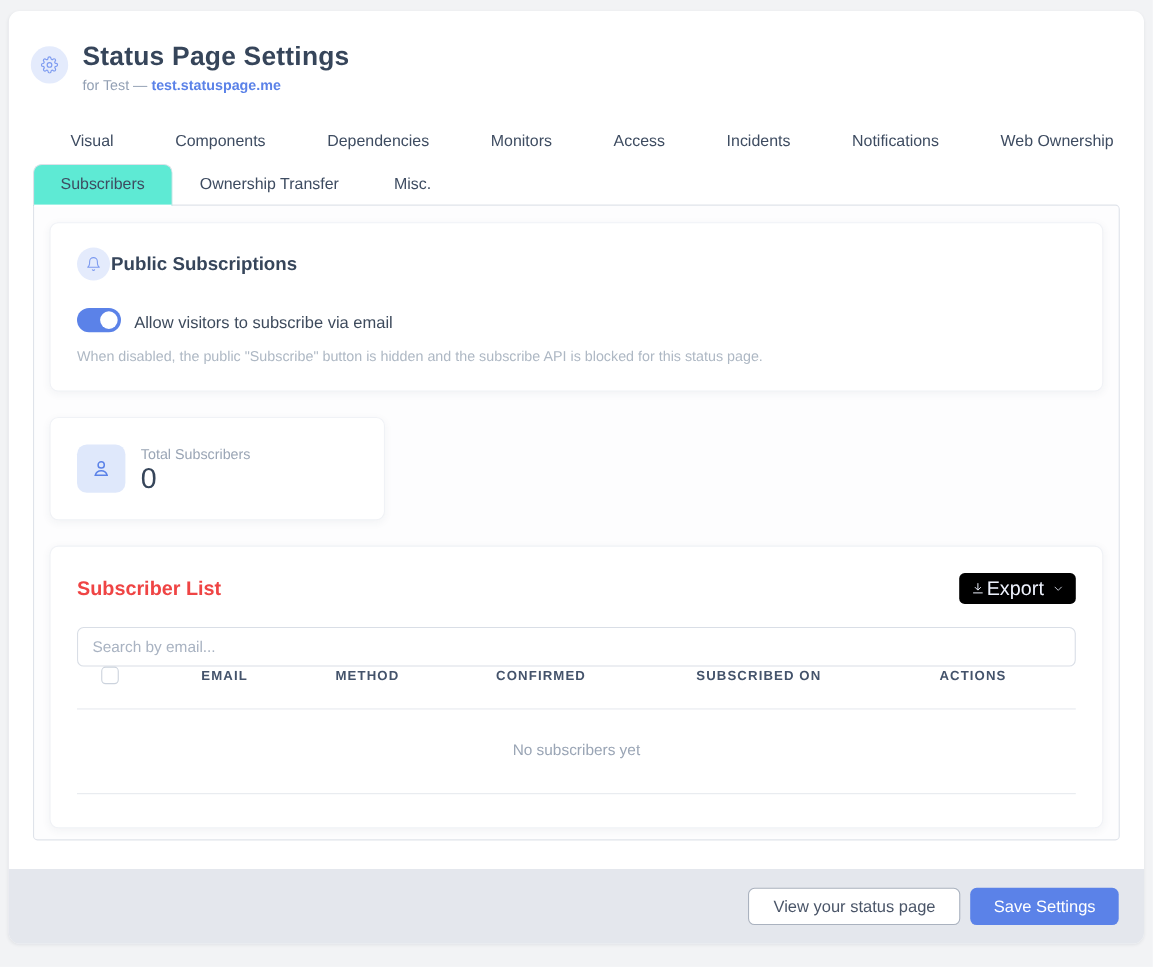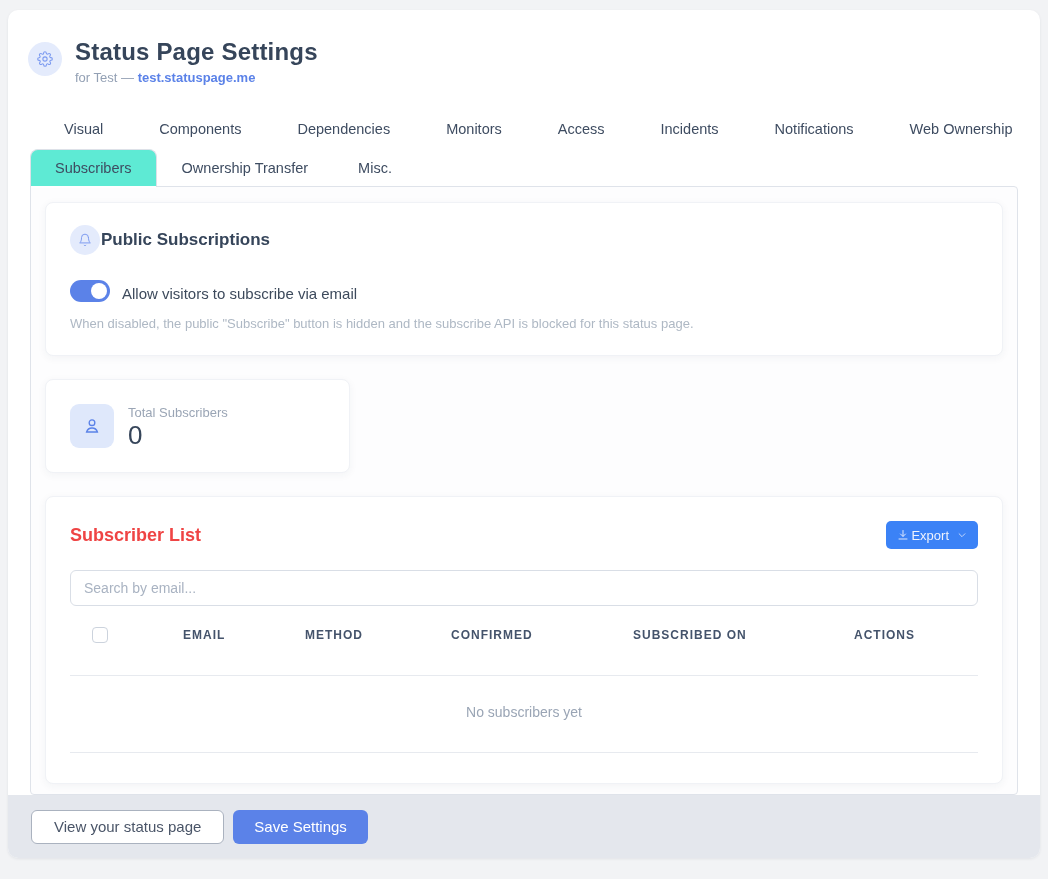--- a/index.html
+++ b/index.html
@@ -154,27 +154,27 @@
   }
   .stat-icon-wrap svg { width: 20px; height: 20px; stroke: #5b82e8; fill: none; stroke-width: 1.6; stroke-linecap: round; }
   .stat-text { margin-left: 14px; }
   .stat-label { font-size: 13px; color: #9aa5b5; }
   .stat-value { font-size: 26px; font-weight: 500; color: #36455a; margin-top: 2px; line-height: 1; }
   
   .list-card { margin-top: 23px; padding: 24px 24px 30px 24px; }
   .list-head { display: flex; align-items: center; justify-content: space-between; }
   .list-title { font-size: 18px; font-weight: 700; color: #ef4444; }
   .export-btn {
-    background: #3b82f6;
+    background: #000000;
     color: #eef2fd;
     border: none;
     border-radius: 5px;
     height: 28px;
     padding: 0 11px;
-    font-size: 13px;
+    font-size: 18px;
     font-family: inherit;
     display: flex;
     align-items: center;
     gap: 2px;
     cursor: pointer;
   }
   .export-btn svg { stroke: #eef2fd; fill: none; stroke-width: 1.8; stroke-linecap: round; stroke-linejoin: round; }
   .export-btn .dl { width: 12px; height: 12px; }
   .export-btn .chev { width: 10px; height: 10px; margin-left: 6px; }
   .search-input {
@@ -185,25 +185,24 @@
     border-radius: 6px;
     padding: 0 13px;
     font-size: 14px;
     font-family: inherit;
     color: #3d4a5c;
     background: #ffffff;
     outline: none;
   }
   .search-input::placeholder { color: #a9b3c2; }
   .table-header {
-    margin-top: 21px;
     display: grid;
     grid-template-columns: 113px 122px 146px 182px 221px 1fr;
     align-items: center;
-    padding-bottom: 32px;
+    padding-bottom: 22px;
     border-bottom: 1px solid #e7eaef;
   }
   .th {
     font-size: 12px;
     font-weight: 700;
     letter-spacing: 1px;
     color: #44536b;
   }
   .checkbox {
     width: 16px; height: 16px;
@@ -221,20 +220,21 @@
     border-bottom: 1px solid #e7eaef;
   }
   
   .footer-spacer { flex: 1; }
   .footer {
     background: #e4e7ed;
     border-radius: 0 0 10px 10px;
     height: 68px;
     display: flex;
     align-items: center;
+    justify-content: flex-end;
     padding: 0 23px;
     gap: 9px;
   }
   .btn-secondary {
     background: #ffffff;
     border: 1px solid #aab2bf;
     color: #4a5568;
     border-radius: 6px;
     height: 34px;
     padding: 0 22px;

